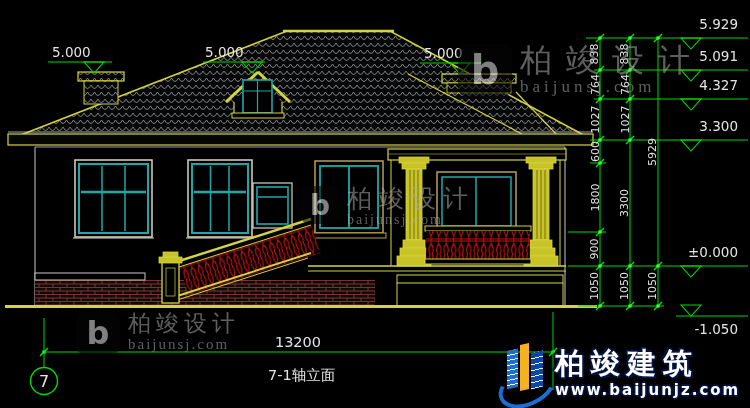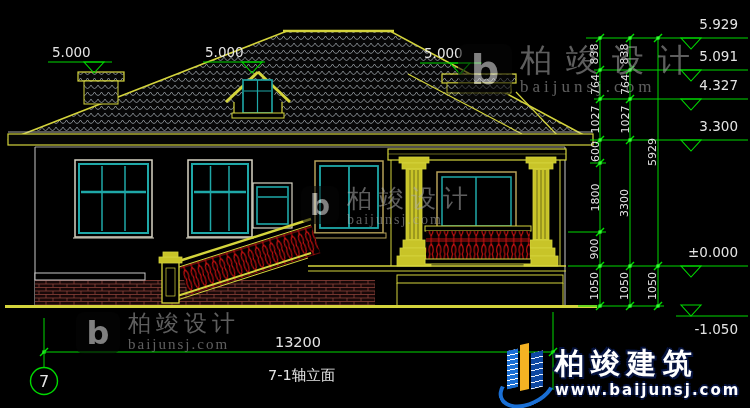--- a/index.html
+++ b/index.html
@@ -322,17 +322,17 @@
 
 <div class="brand">
   <div class="blogo">
     <div class="swoosh"></div>
         <div class="b1"></div>
         <div class="b2"></div>
         <div class="b3"></div>
   </div>
   <div class="btxt">
     <div class="cn">柏竣建筑</div>
-    <div class="url">www.baijunsj.com</div>
+    <div class="url">www.baijunjz.com</div>
   </div>
 </div>
 
 </div>
 
 </body></html>

